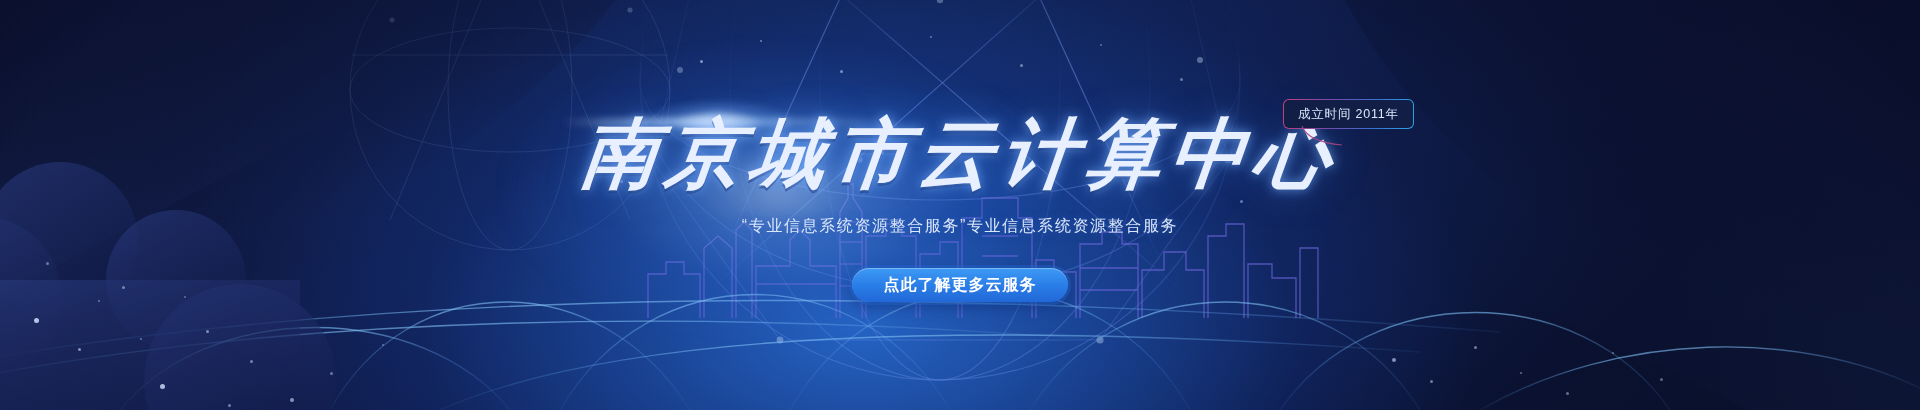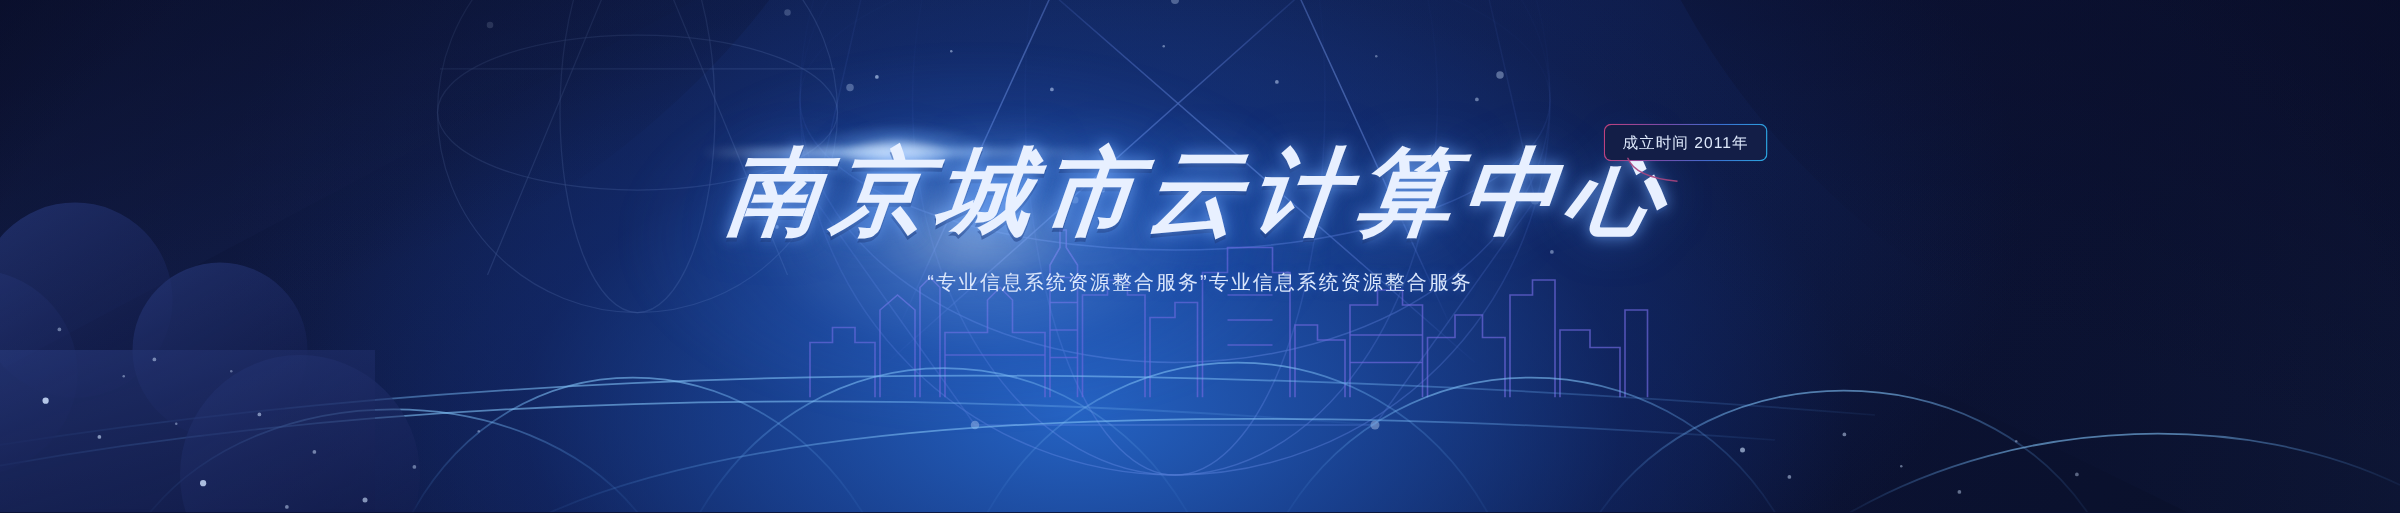--- a/index.html
+++ b/index.html
@@ -426,20 +426,21 @@
   <div class="title-glow"></div>
   <div class="spark-ray"></div>
   <div class="spark"></div>
 
   <div class="content">
 
     <div class="title">南京城市云计算中心</div>
 
     <div class="subtitle">“专业信息系统资源整合服务”专业信息系统资源整合服务</div>
 
+    <button class="cta">点此了解更多云服务</button>
 
     <div class="badge">成立时间  2011年</div>
 
     <svg class="badge-tail" viewBox="0 0 44 20">
       <path d="M2,0 C6,11 20,17 42,19" fill="none" stroke="#a8457f" stroke-width="1.2" stroke-opacity="0.9"></path>
     </svg>
 
   </div>
 </div>
 

